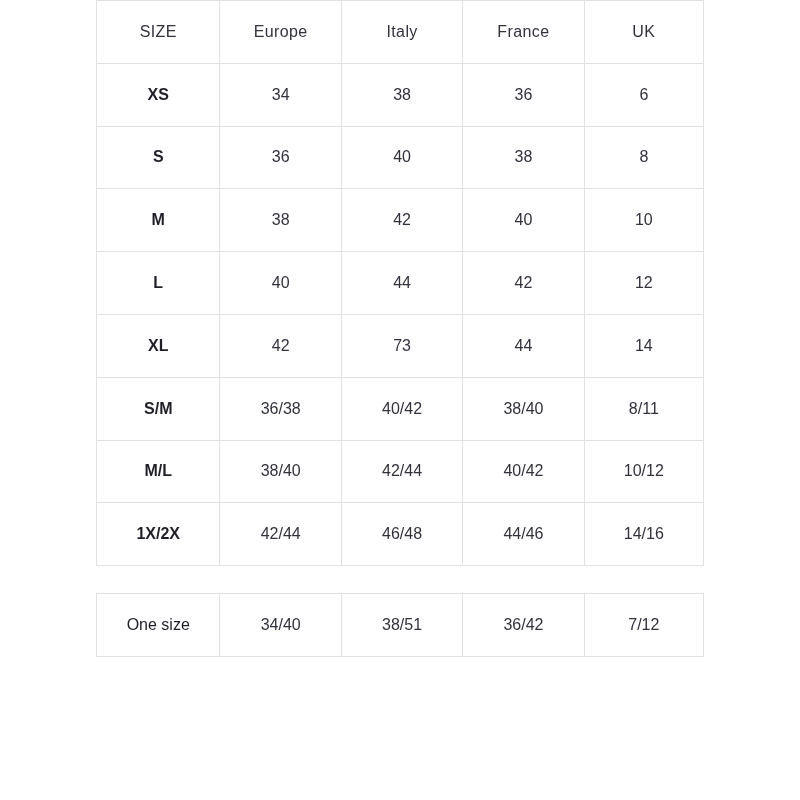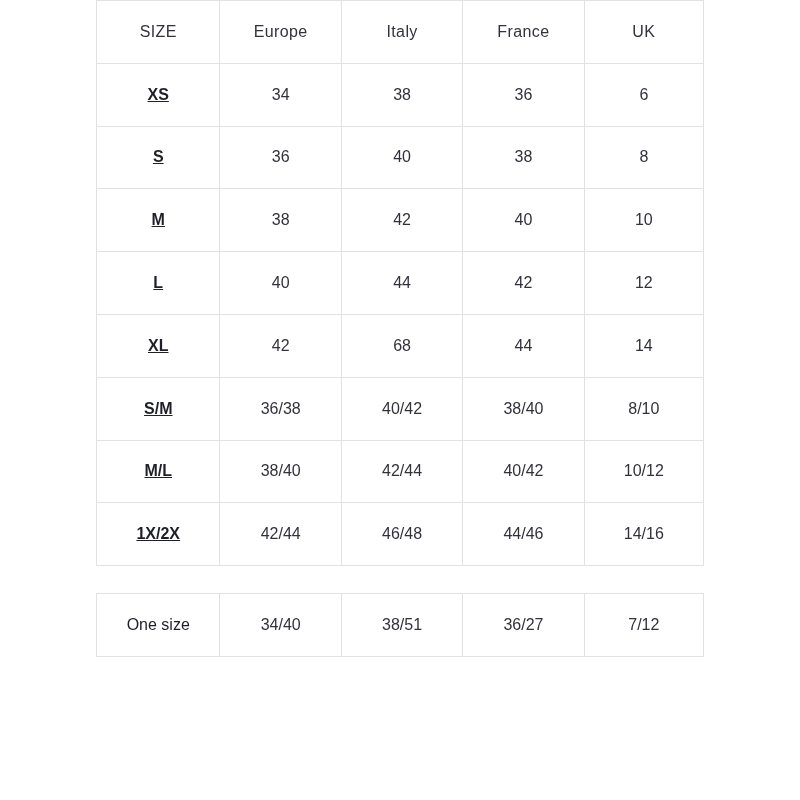--- a/index.html
+++ b/index.html
@@ -48,21 +48,20 @@
   .main-table th {
     font-weight: 700;
     font-size: 15.5px;
     letter-spacing: 0.4px;
     color: #1f1f28;
   }
   .main-table td.rowhead {
     font-weight: 700;
     font-size: 16px;
     color: #1f1f28;
-    text-decoration: underline;
   }
   .spacer {
     height: 27px;
   }
   .second-table tr { height: 63px; }
   .second-table td.rowhead {
     font-weight: 400;
     font-size: 16px;
     color: #1f1f28;
   }
@@ -114,30 +113,30 @@
       <tr>
         <td class="rowhead">L</td>
         <td>40</td>
         <td>44</td>
         <td>42</td>
         <td>12</td>
       </tr>
       <tr>
         <td class="rowhead">XL</td>
         <td>42</td>
-        <td>68</td>
+        <td>73</td>
         <td>44</td>
         <td>14</td>
       </tr>
       <tr>
         <td class="rowhead">S/M</td>
         <td>36/38</td>
         <td>40/42</td>
         <td>38/40</td>
-        <td>8/10</td>
+        <td>8/11</td>
       </tr>
       <tr>
         <td class="rowhead">M/L</td>
         <td>38/40</td>
         <td>42/44</td>
         <td>40/42</td>
         <td>10/12</td>
       </tr>
       <tr>
         <td class="rowhead">1X/2X</td>
@@ -157,19 +156,19 @@
         <col class="c1">
         <col class="c2">
         <col class="c3">
         <col class="c4">
     </colgroup>
     <tbody>
       <tr>
         <td class="rowhead">One size</td>
         <td>34/40</td>
         <td>38/51</td>
-        <td>36/27</td>
+        <td>36/42</td>
         <td>7/12</td>
       </tr>
     </tbody>
   </table>
 
 </div>
 
 </body></html>

